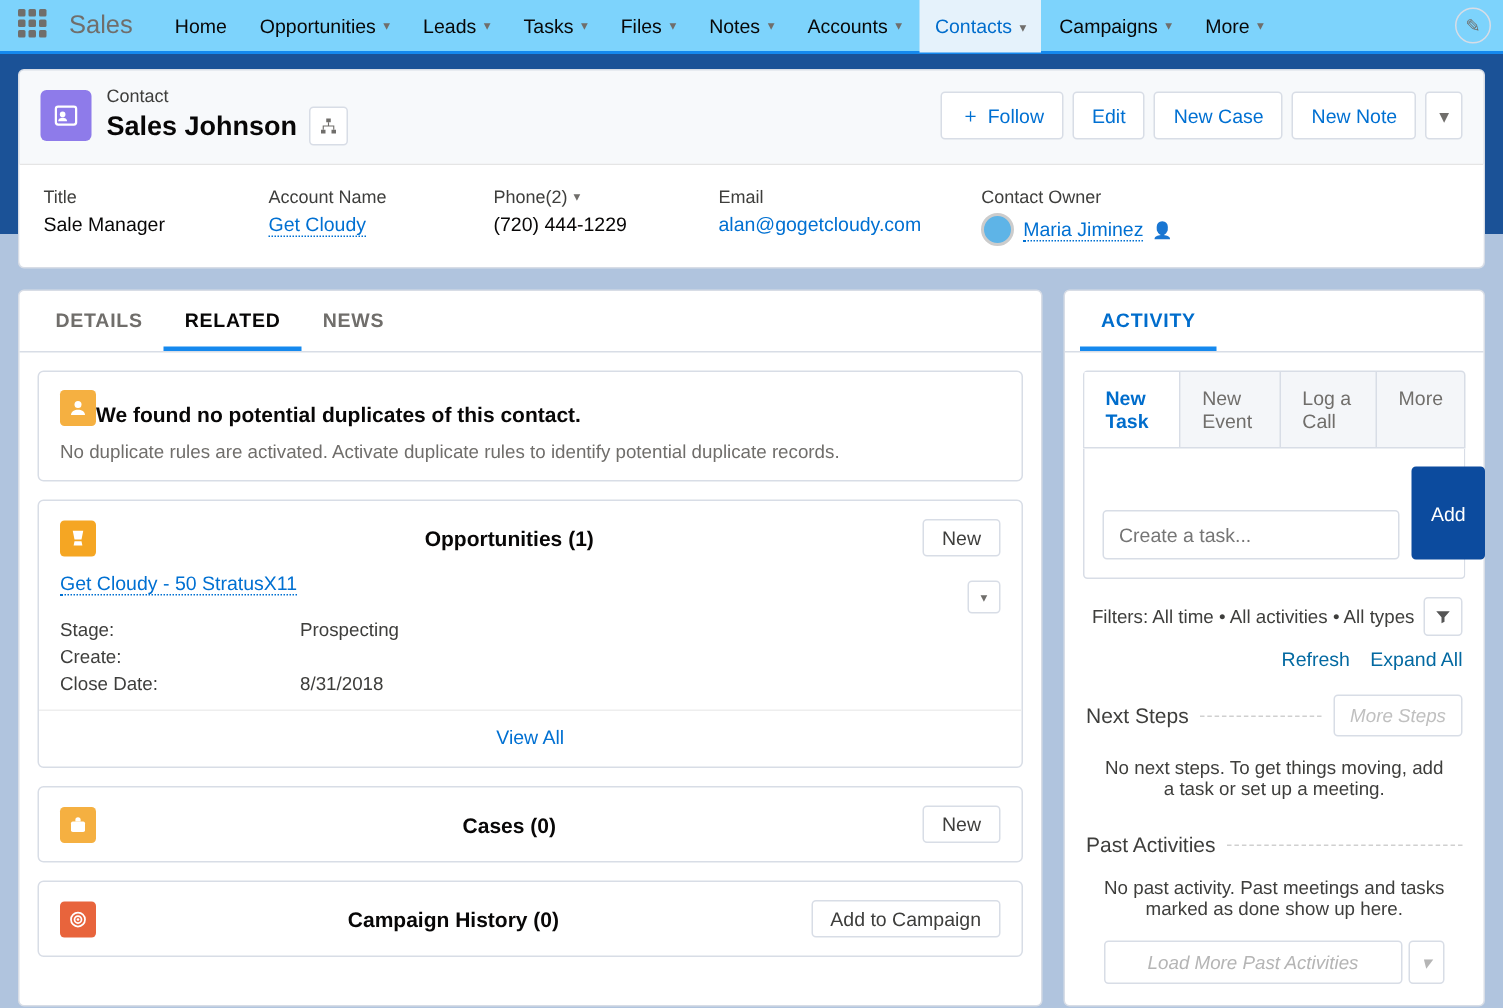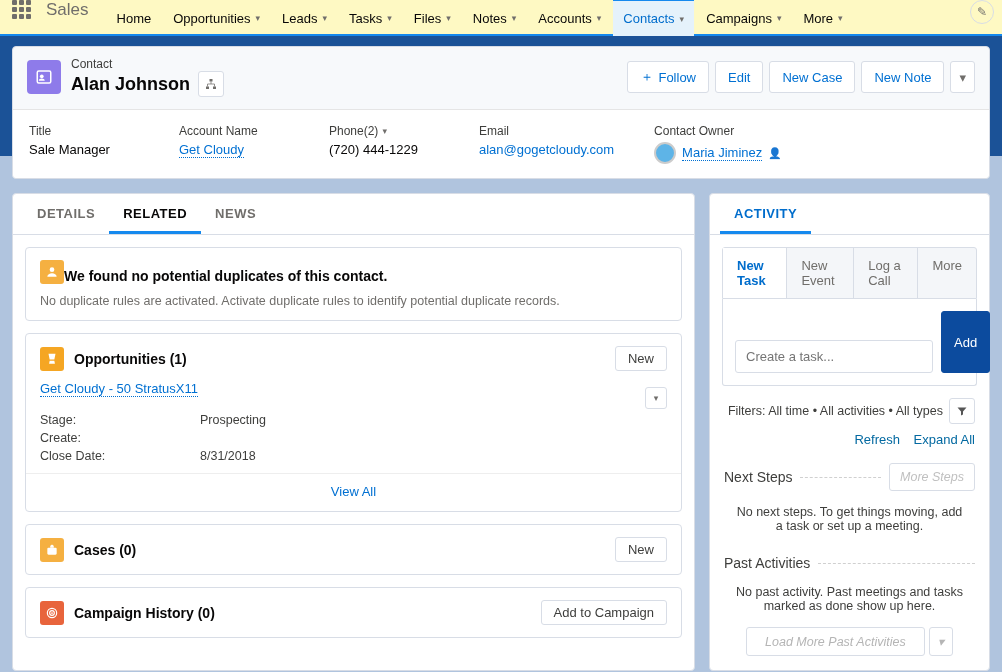--- a/index.html
+++ b/index.html
@@ -8,24 +8,24 @@
     font-size: 13px;
     color: #3e3e3c;
     background: #f3f2f2;
     width: 1002px;
     height: 672px;
     overflow: hidden;
   }
   
   .topnav {
     height: 36px;
-    background: #fef9c3;
+    background: #7dd3fc;
     border-bottom: 2px solid #1589ee;
     display: flex;
-    align-items: flex-start;
+    align-items: center;
     padding: 0 8px;
     gap: 2px;
     position: relative;
   }
   .apps-icon {
     width: 22px; height: 22px;
     display: grid; grid-template-columns: repeat(3,5px); grid-template-rows: repeat(3,5px);
     gap: 2px; margin: 0 10px 0 4px; cursor: pointer;
   }
   .apps-icon span { background:#706e6b; border-radius:1px; }
@@ -110,21 +110,21 @@
   .dup-head { display:flex; align-items:flex-end; gap:0; margin-bottom:10px;}
   .sq-icon {
     width:24px;height:24px;border-radius:3px;display:flex;align-items:center;justify-content:center;color:#fff;font-size:13px;
   }
   .sq-yellow{background:#f5b041;}
   .sq-orange{background:#f5a623;}
   .sq-amber{background:#f5b041;}
   .sq-red{background:#e8643c;}
   .dup-title { font-weight:600; font-size:14px; color:#080707;}
   .dup-sub { font-size:12.5px; color:#706e6b; }
-  .rc-head { display:flex; align-items:center; gap:10px; }
+  .rc-head { display:flex; align-items:center; gap:10px;text-align:center; }
   .rc-title { font-weight:600; font-size:14px; color:#080707; flex:1;}
   .opp-item { margin-top:10px;}
   .opp-name { color:#0070d2; border-bottom:1px dotted #0070d2; cursor:pointer; font-size:13px;}
   .kv-row { display:flex; font-size:12.5px; color:#3e3e3c; margin-top:4px;}
   .kv-row .k { width:160px; color:#3e3e3c;}
   .mini-menu {
     width:22px;height:22px;border:1px solid #d8dde6;border-radius:3px;background:#fff;
     display:flex;align-items:center;justify-content:center;cursor:pointer;float:right;
     color:#706e6b;font-size:9px; margin-top:6px;
   }
@@ -231,21 +231,21 @@
       <div class="contact-avatar">
         <svg width="18" height="18" viewBox="0 0 24 24" fill="#fff">
             <rect x="3" y="4" width="18" height="16" rx="2" fill="none" stroke="#fff" stroke-width="2"></rect>
             <circle cx="9" cy="11" r="2.5"></circle>
             <path d="M5 17c0-2 2-3 4-3s4 1 4 3"></path>
           </svg>
       </div>
       <div class="hc-titleblock">
         <div class="hc-kicker">Contact</div>
         <div class="hc-title">
-          <span>Alan Johnson</span>
+          <span>Sales Johnson</span>
           <span class="hierarchy-btn">
             <svg width="12" height="12" viewBox="0 0 24 24" fill="#706e6b">
                 <rect x="9" y="2" width="6" height="5"></rect>
                 <rect x="2" y="17" width="6" height="5"></rect>
                 <rect x="16" y="17" width="6" height="5"></rect>
                 <path d="M12 7v5M12 12H5v5M12 12h7v5" stroke="#706e6b" stroke-width="1.5" fill="none"></path>
               </svg>
           </span>
         </div>
       </div>
@@ -409,19 +409,19 @@
       </div>
       <div class="empty-msg">No next steps. To get things moving, add a task or set up a meeting.</div>
 
       <div class="section-head">
         <span>Past Activities</span>
         <span class="line"></span>
       </div>
       <div class="empty-msg">No past activity. Past meetings and tasks marked as done show up here.</div>
 
       <div class="load-more">
-        <button class="ghost-btn" style="flex:0 0 auto;padding:6px 18px">Load More Past Activities</button>
+        <button class="ghost-btn" style="flex:0 0 auto;padding:6px 28px">Load More Past Activities</button>
         <button class="ghost-btn" style="padding:6px 8px">▾</button>
       </div>
     </div>
   </div>
 
 </div>
 
 </body></html>

